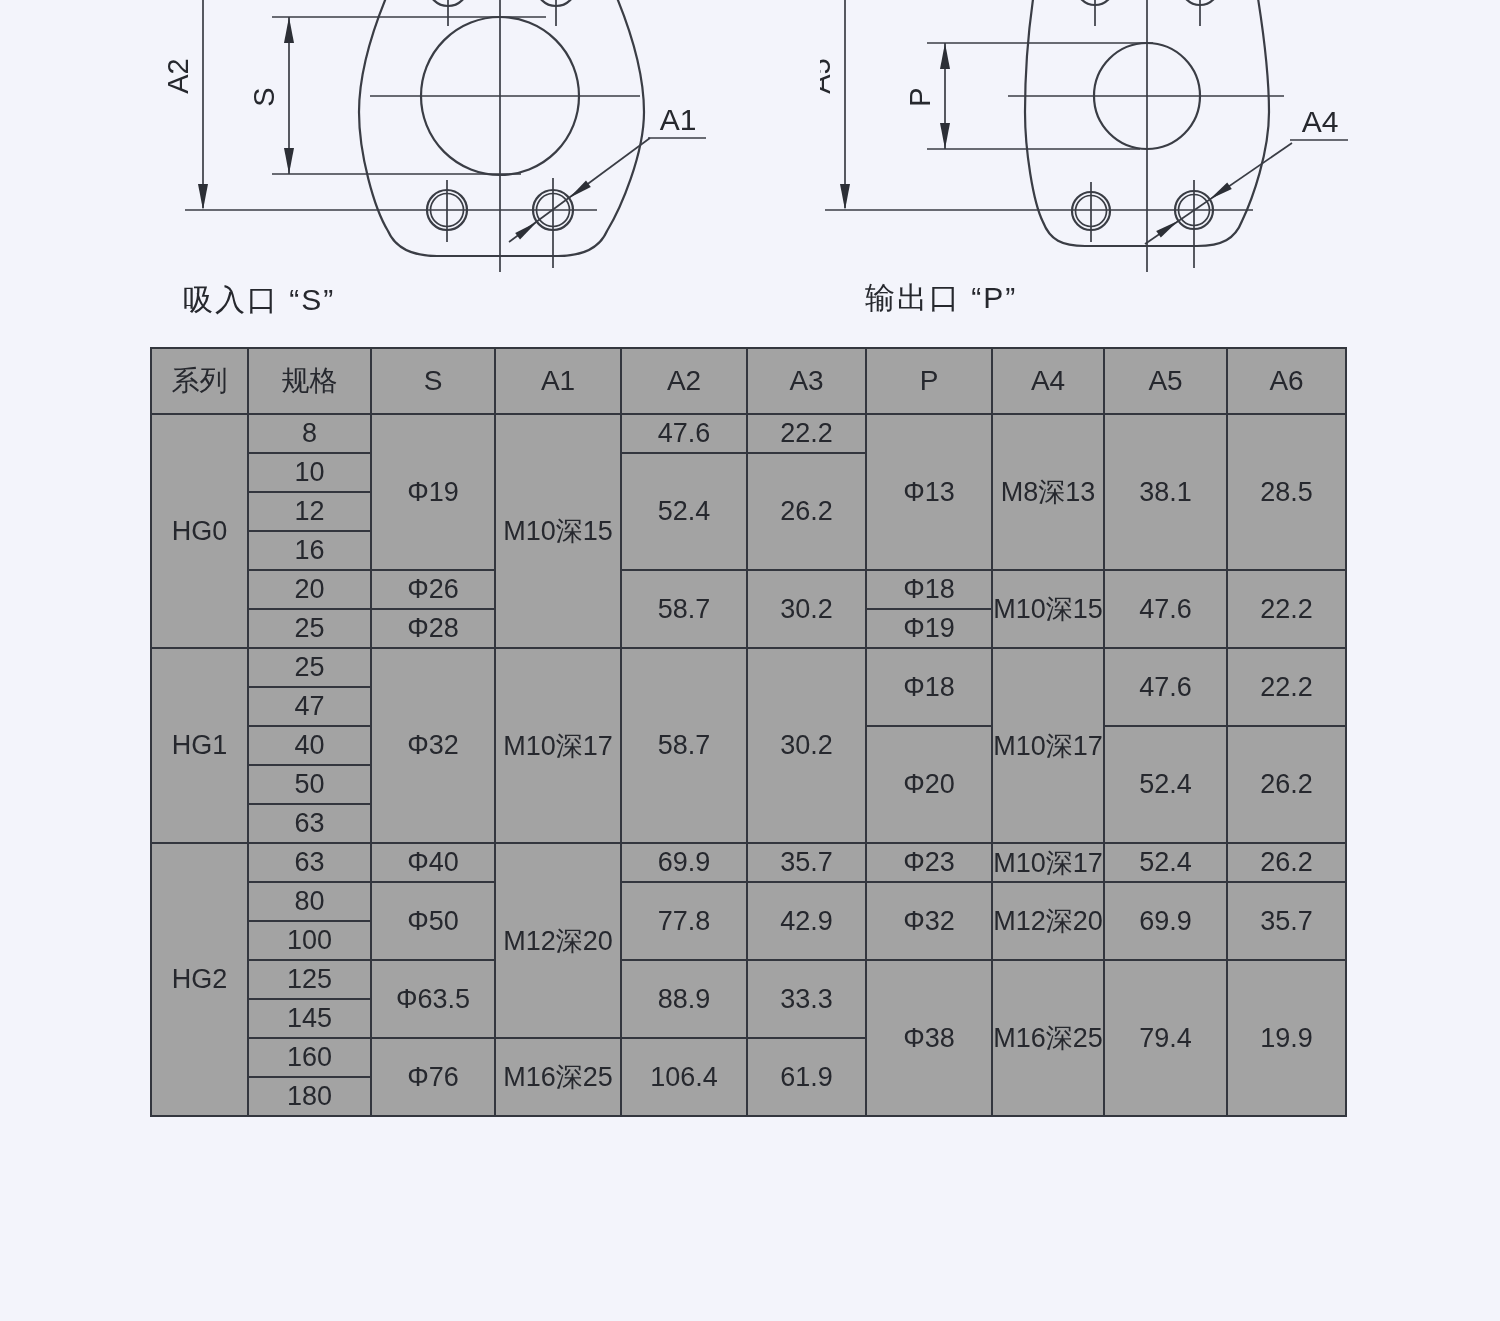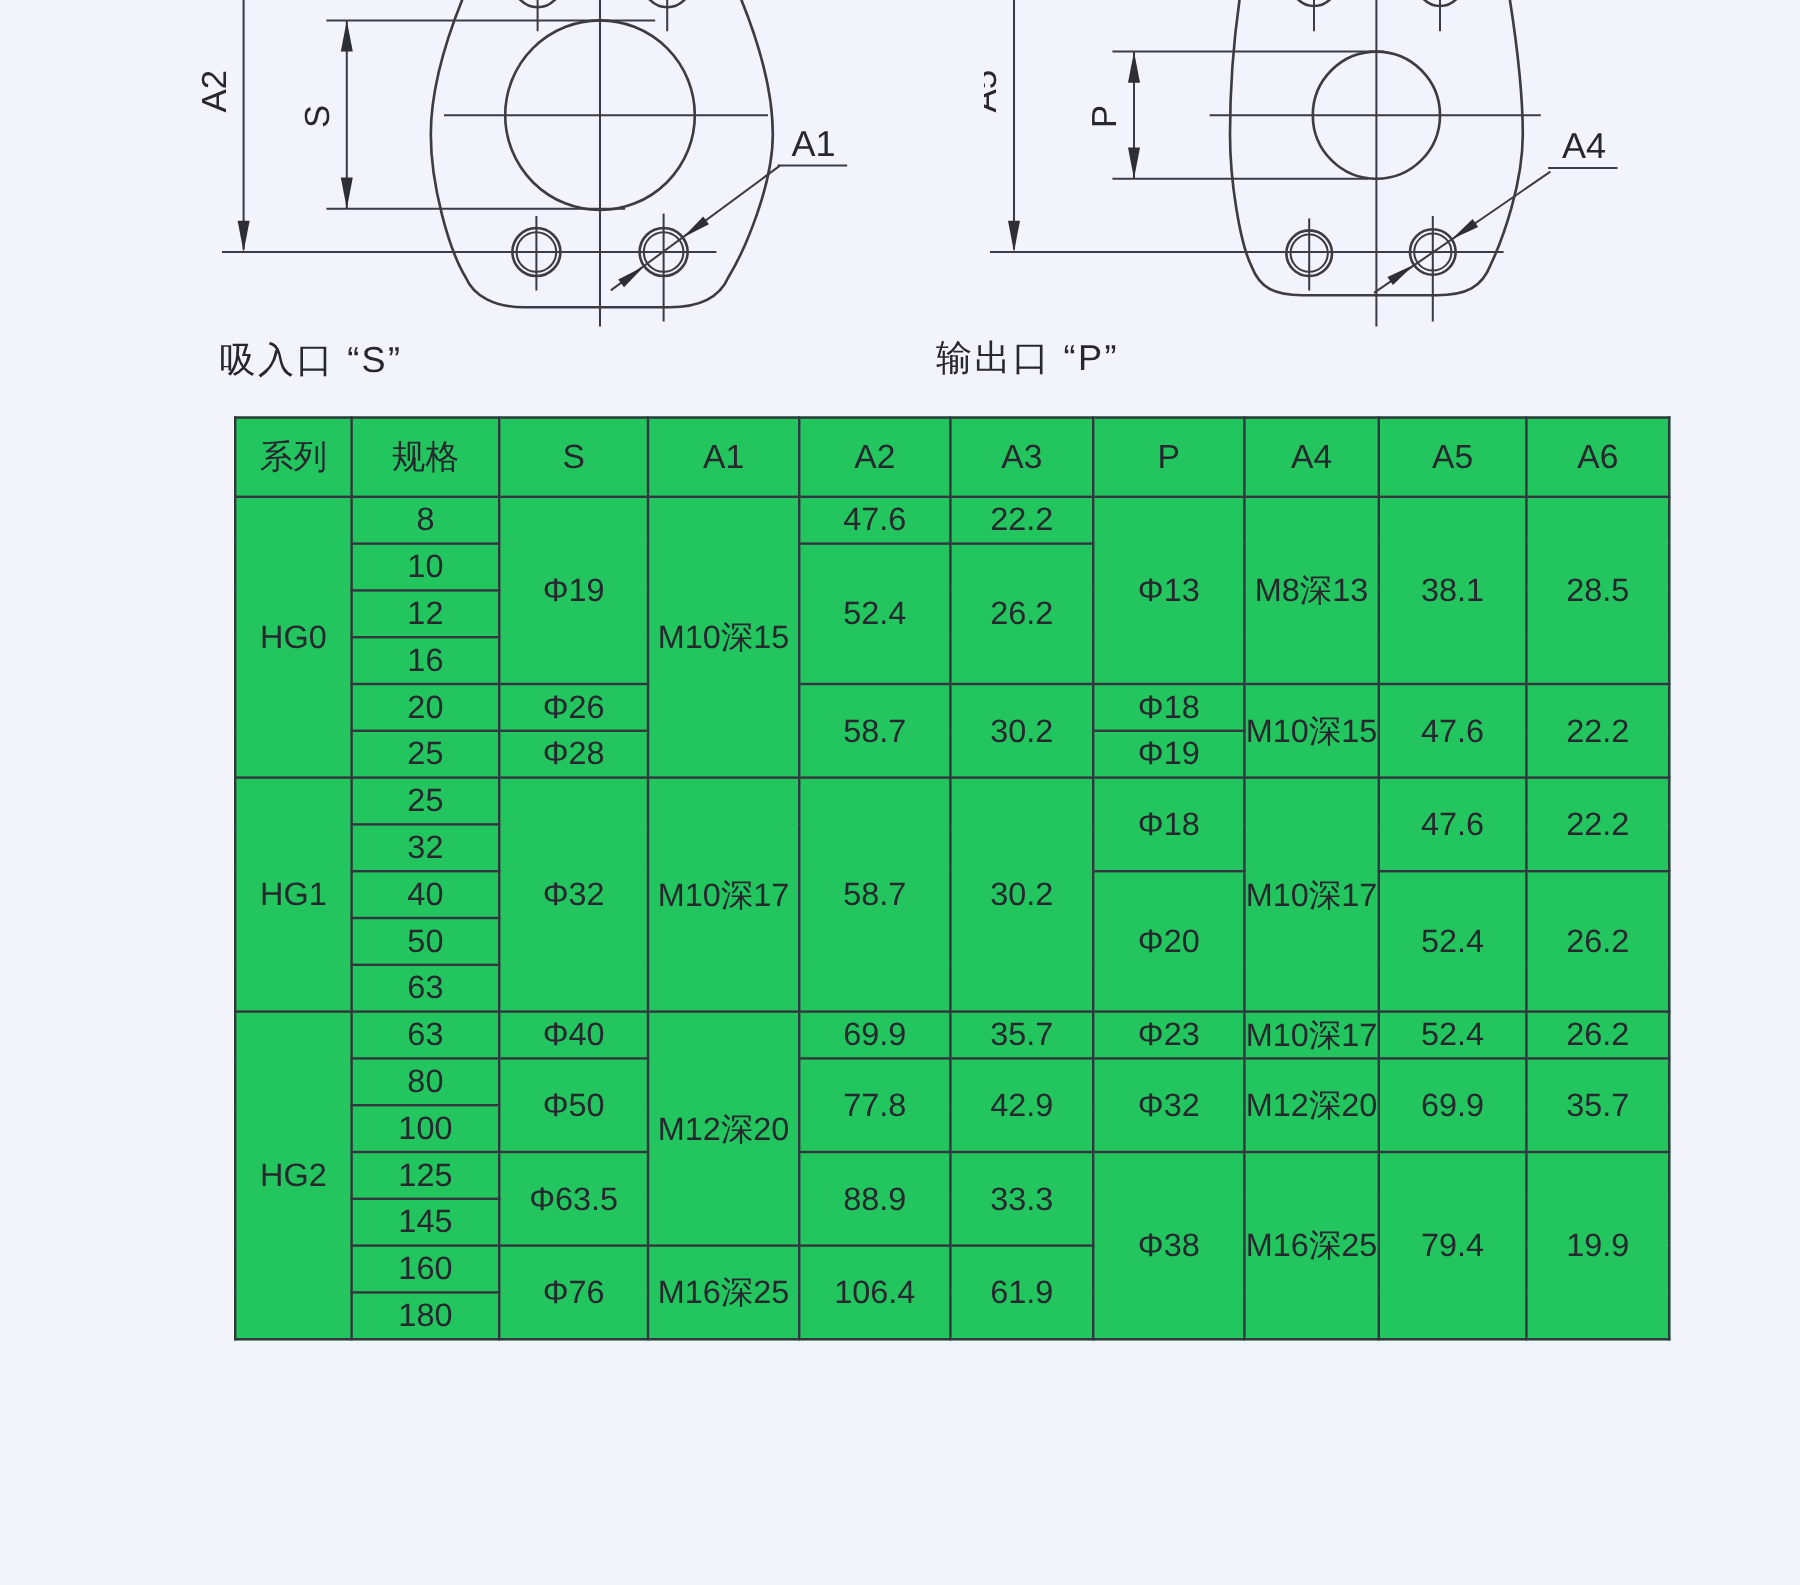--- a/index.html
+++ b/index.html
@@ -15,29 +15,28 @@
   #drawing-left{left:140px;}
   #drawing-right{left:820px;}
   .caption{
     position:absolute;
     font-size:30px;
     letter-spacing:2px;
     color:#26282e;
     white-space:nowrap;
   }
   #caption-left{left:183px;top:280px;text-align:right;}
-  #caption-right{left:780px;top:278px;}
+  #caption-right{left:865px;top:278px;}
 
   table.dim-table{
     position:absolute;
     left:150px;top:347px;
     border-collapse:collapse;
     table-layout:fixed;
-    background:#22c55e;
-    margin-left:45px;
+    background:#a3a3a3;
   }
   table.dim-table th, table.dim-table td{
     border:2px solid #33363e;
     text-align:center;
     vertical-align:middle;
     font-weight:normal;
     font-size:27px;
     color:#26282e;
     padding:0;
     overflow:hidden;
@@ -228,21 +227,21 @@
           <td rowspan="5">Φ32</td>
           <td rowspan="5">M10深17</td>
           <td rowspan="5">58.7</td>
           <td rowspan="5">30.2</td>
           <td rowspan="2">Φ18</td>
           <td rowspan="5">M10深17</td>
           <td rowspan="2">47.6</td>
           <td rowspan="2">22.2</td>
         </tr>
         <tr>
-          <td>32</td>
+          <td>47</td>
         </tr>
         <tr>
           <td>40</td>
           <td rowspan="3">Φ20</td>
           <td rowspan="3">52.4</td>
           <td rowspan="3">26.2</td>
         </tr>
         <tr>
           <td>50</td>
         </tr>

